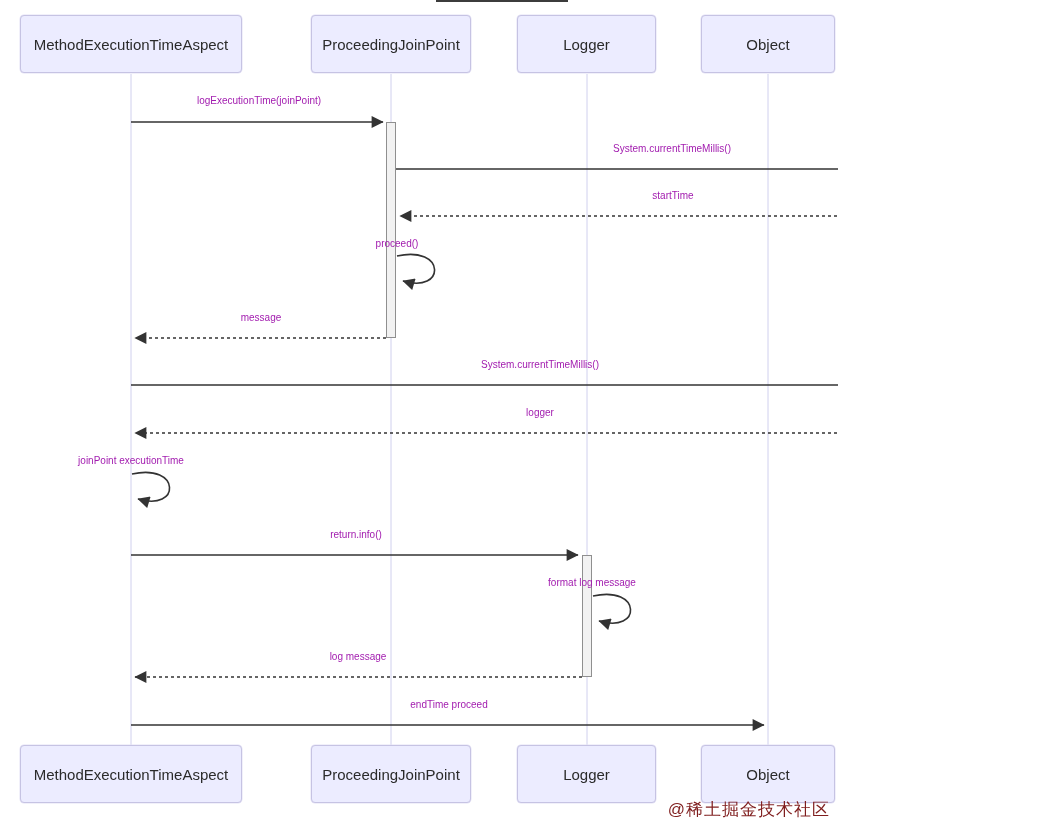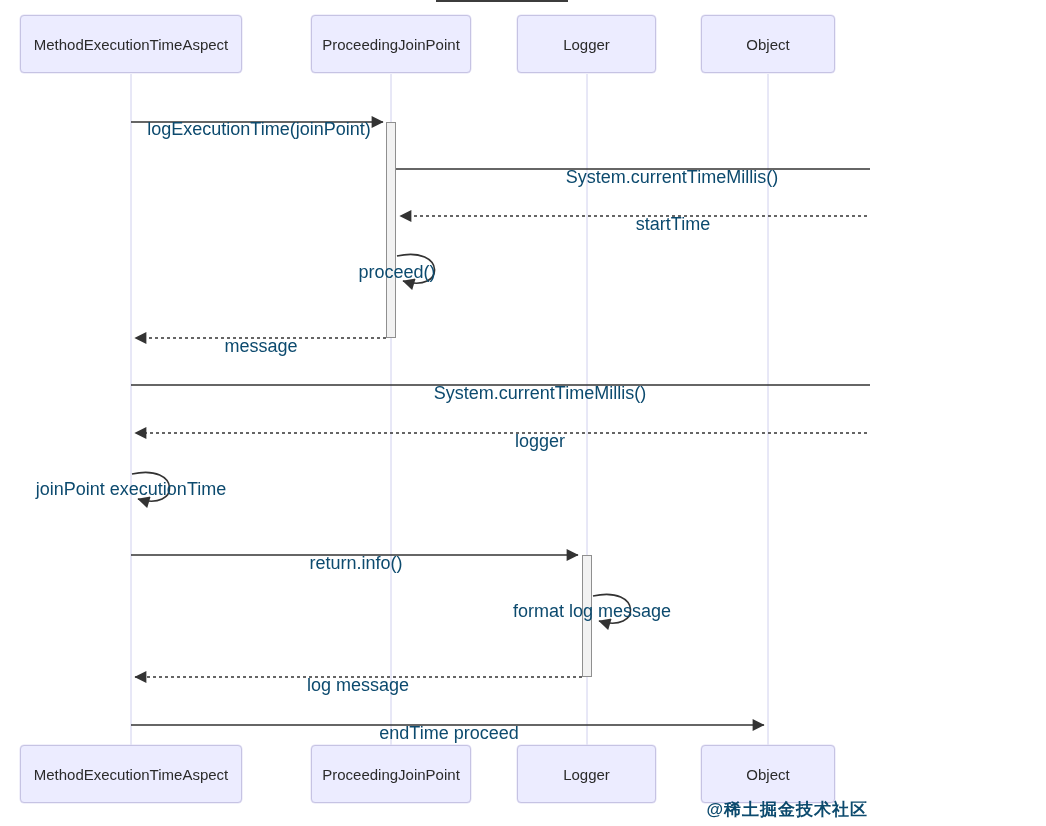--- a/index.html
+++ b/index.html
@@ -1,26 +1,26 @@
 <!DOCTYPE html>
 <html><head>
 <meta charset="utf-8">
 <style>
   html,body{margin:0;padding:0;background:#ffffff;}
   .stage{position:relative;width:838px;height:826px;background:#ffffff;overflow:hidden;
-         font-family:"Liberation Sans", sans-serif;color:#333;padding-left:32px;}
+         font-family:"Liberation Sans", sans-serif;color:#333;}
   .top-artifact{position:absolute;left:436px;top:0;width:132px;height:2px;background:#3c3c3c;}
   svg.wires{position:absolute;left:0;top:0;}
   .pbox{position:absolute;height:58px;background:#ececff;border:1px solid #c6c3e3;border-radius:4px;
         display:flex;align-items:center;justify-content:center;font-size:15px;color:#2b2b2b;
         box-sizing:border-box;box-shadow:0 0 0 0.5px #e3e1f5;}
   .activation{position:absolute;width:10px;background:#f2f2f2;border:1px solid #8f8f8f;box-sizing:border-box;}
-  .msglabel{position:absolute;height:20px;line-height:20px;font-size:18px;color:#0c4a6e;
-            transform:translateX(-50%);white-space:nowrap;margin-top:28px;}
-  .watermark{position:absolute;right:2px;top:798px;font-size:17px;color:#0c4a6e;letter-spacing:1px;font-weight:bold;}
+  .msglabel{position:absolute;height:20px;line-height:20px;font-size:10px;color:#a21caf;
+            transform:translateX(-50%);white-space:nowrap;}
+  .watermark{position:absolute;right:8px;top:798px;font-size:17px;color:#7f1d1d;letter-spacing:1px;}
 </style>
 </head>
 <body>
 
 <div class="stage">
 
   <div class="top-artifact"></div>
 
   <svg class="wires" width="1046" height="826">
     <defs>

